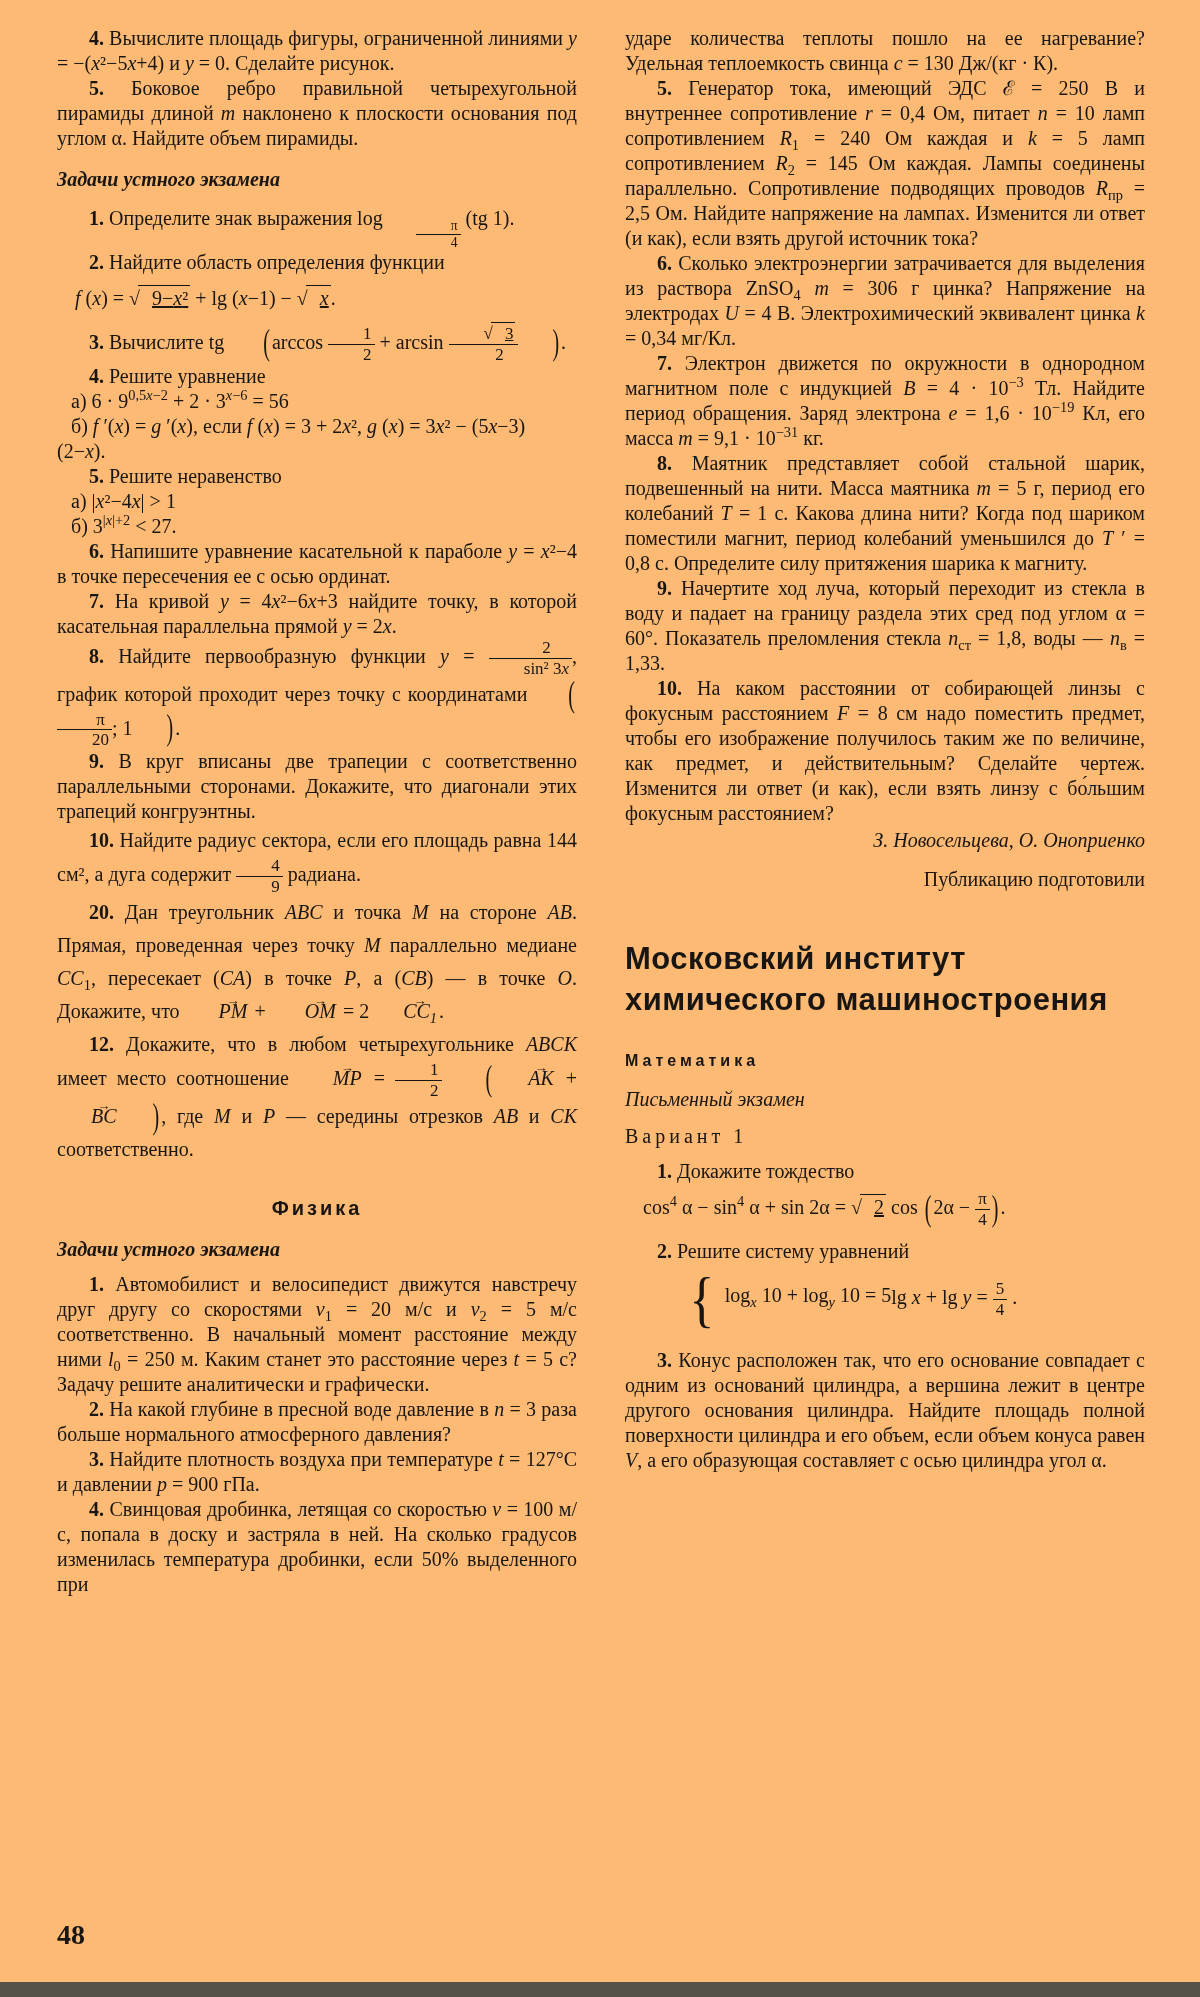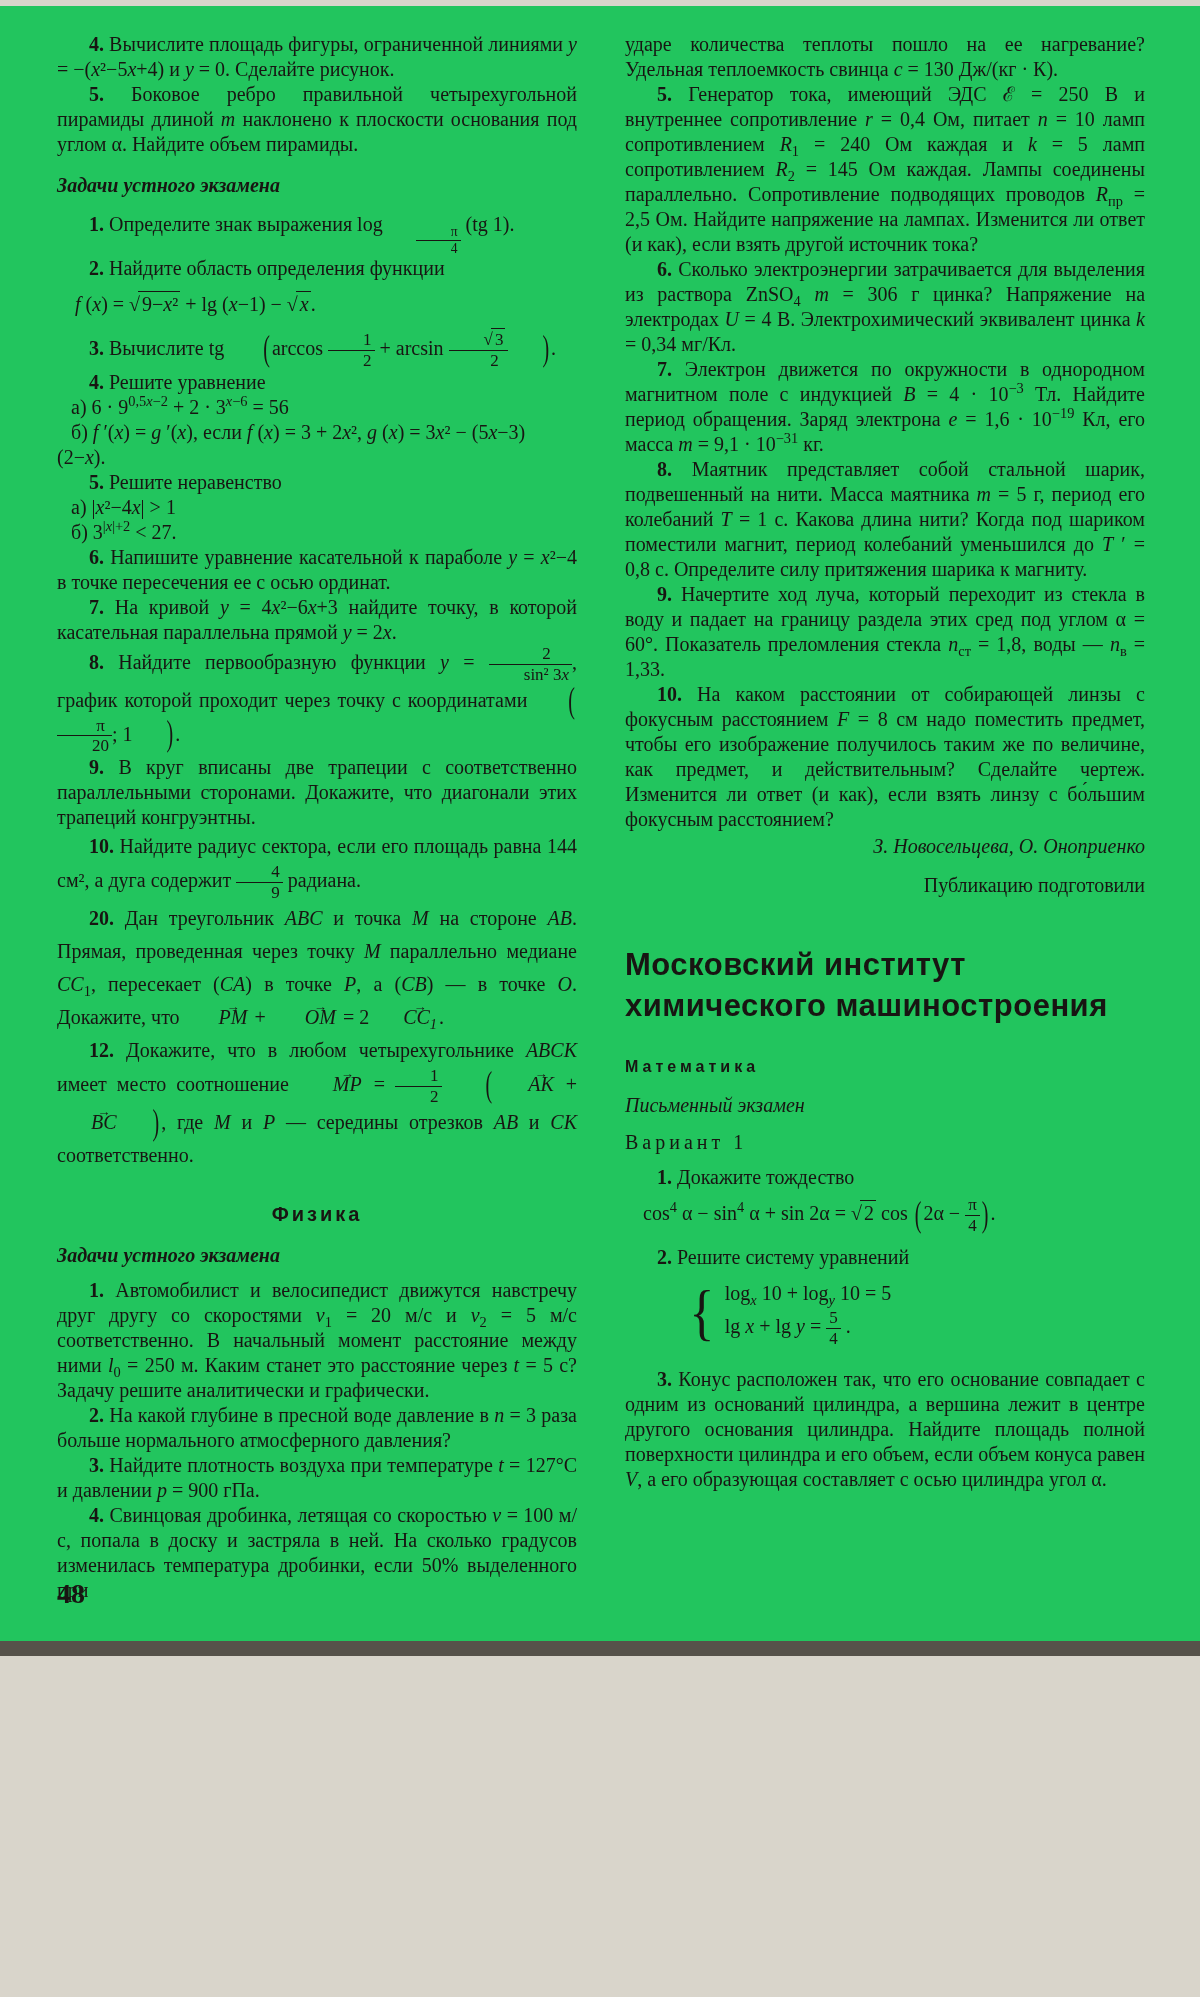--- a/index.html
+++ b/index.html
@@ -1,20 +1,20 @@
 <!DOCTYPE html>
 <html><head>
 <meta charset="utf-8">
 <style>
   html,body{margin:0;padding:0;background:#d9d5cb;}
   .page{
     position:relative;
-    width:1200px;height:1650px;
-    margin:6px auto;
-    background:#22c55e;
+    width:1200px;height:1997px;
+    margin:0 auto;
+    background:#fdba74;
     font-family:"Liberation Serif","DejaVu Serif",serif;
     font-size:20px;line-height:25px;
     color:#181512;
     overflow:hidden;
     box-sizing:border-box;
   }
   .columns{display:flex;padding-top:26px;}
   .col{width:520px;}
   .col-left{margin-left:57px;}
   .col-right{margin-left:48px;}
@@ -55,30 +55,30 @@
   i{font-style:italic;}
   .fr{
     display:inline-block;vertical-align:middle;text-align:center;
     line-height:1.05;font-size:0.85em;
   }
   .fr .n{display:block;padding:0 3px 1px;}
   .fr .d{display:block;border-top:1.5px solid currentColor;padding:1px 3px 0;}
   .fr.sm{font-size:0.68em;}
   .logsub{display:inline-block;vertical-align:-14px;margin-left:1px;}
   .sq{white-space:nowrap;}
-  .sq .ov{border-top:1.5px solid currentColor;padding:1px 2px 0 4px;margin-left:-2px;}
+  .sq .ov{border-top:1.5px solid currentColor;padding:1px 2px 0 14px;margin-left:-2px;text-decoration:underline;}
   .bp{display:inline-block;transform:scaleY(1.8);transform-origin:center;margin:0 2px;font-weight:normal;}
   .vec{display:inline-block;position:relative;font-style:italic;padding:0 2px;}
   .vec::before{
     content:"→";position:absolute;top:-0.80em;left:50%;
     transform:translateX(-50%);font-size:0.66em;font-style:normal;
   }
   .system-row{display:flex;align-items:center;margin:8px 0 20px;padding-left:62px;}
   .sysbrace{font-size:62px;line-height:0.9;font-weight:normal;transform:scaleX(0.85);margin-right:8px;}
-  .syseqs{display:flex;flex-direction:column;}
+  .syseqs{display:flex;flex-direction:row;}
   .syseq{line-height:31px;}
 
   .page-number{
     position:absolute;left:57px;bottom:50px;
     font-weight:bold;font-size:28px;
   }
   .bottom-band{
     position:absolute;left:0;right:0;bottom:0;height:15px;
     background:#56524a;
   }

